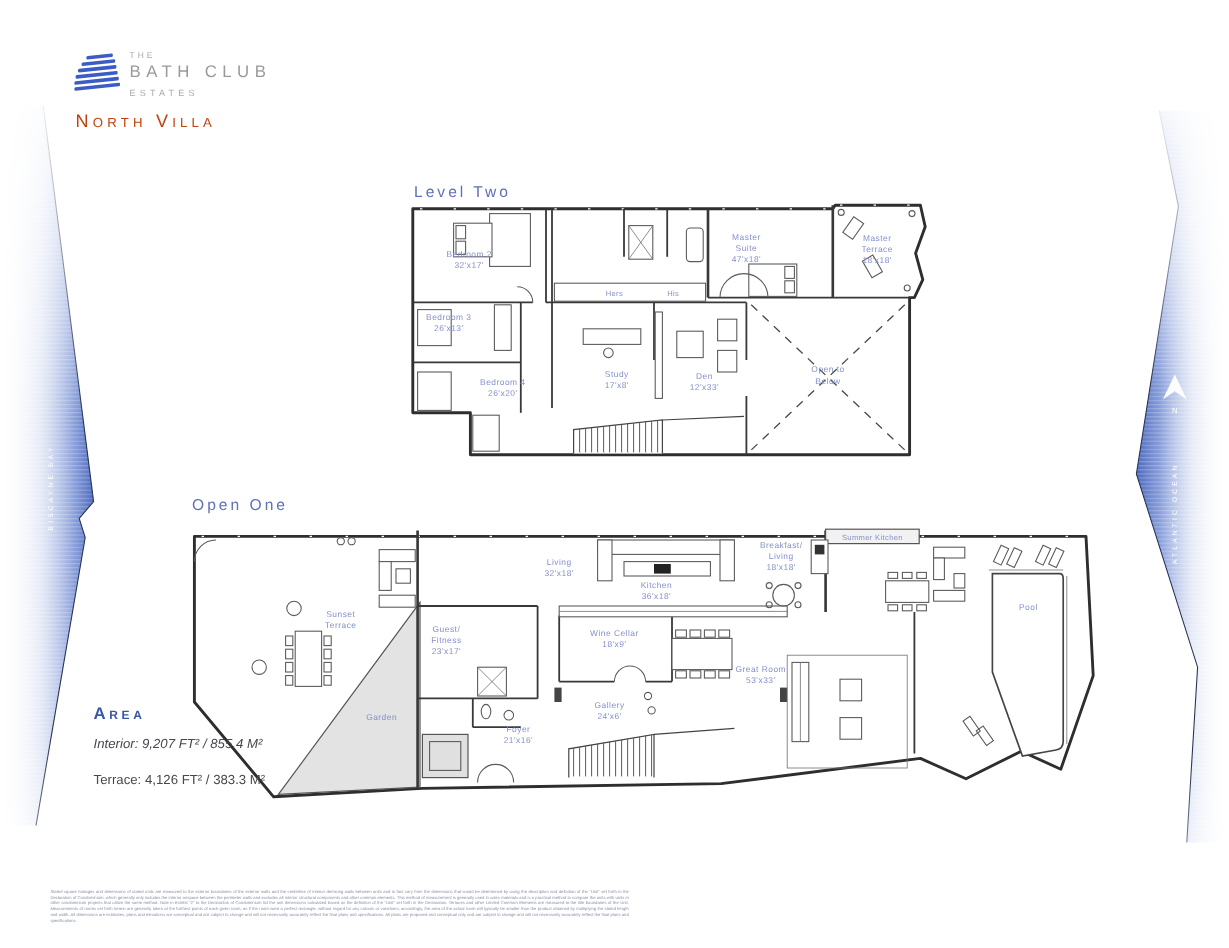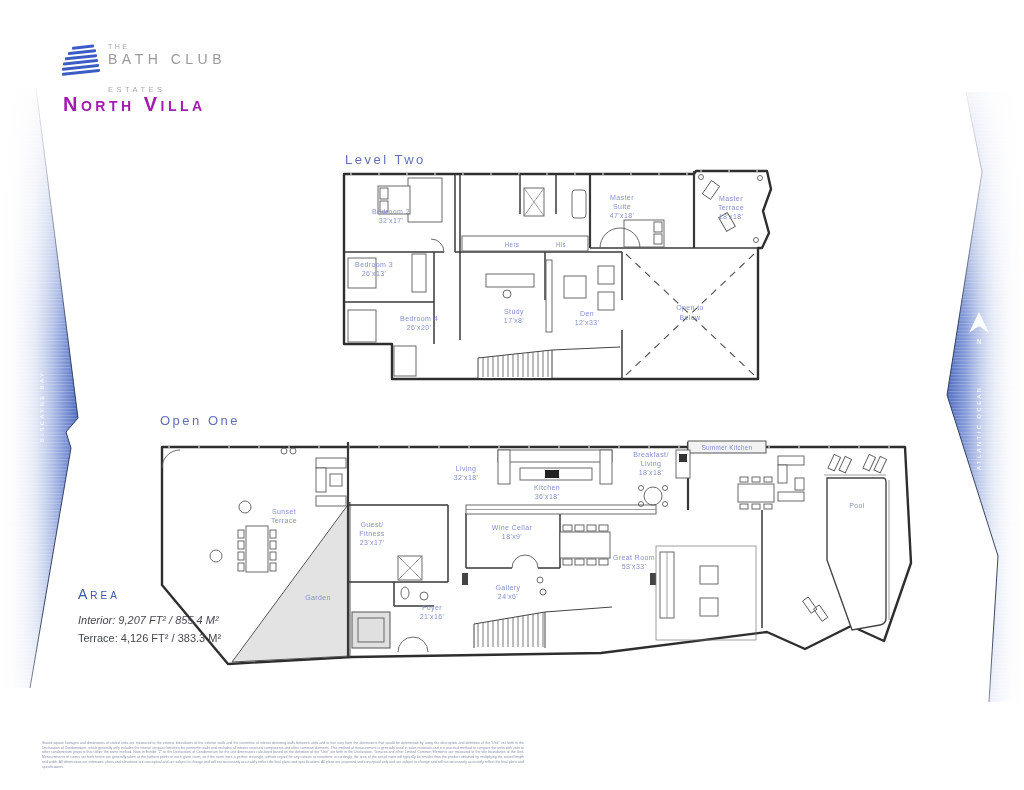--- a/index.html
+++ b/index.html
@@ -3,30 +3,30 @@
 <meta charset="utf-8">
 <style>
   html,body{margin:0;padding:0;background:#fff;}
   #page{position:relative;width:1024px;height:790px;background:#ffffff;overflow:hidden;
         font-family:"Liberation Sans",sans-serif;}
   .abs{position:absolute;}
 
   
   #logo-text .l1{font-size:7px;letter-spacing:2.5px;color:#a9a9a9;}
   #logo-text .l2{font-size:14px;letter-spacing:4.5px;color:#9a9a9a;margin-top:1px;}
-  #logo-text .l3{font-size:7.5px;letter-spacing:3.5px;color:#a9a9a9;margin-top:18px;}
-  #villa-name{font-size:20px;font-weight:bold;letter-spacing:3.5px;color:#a21caf;
+  #logo-text .l3{font-size:7.5px;letter-spacing:3.5px;color:#a9a9a9;margin-top:6px;}
+  #villa-name{font-size:15px;font-weight:normal;letter-spacing:3.5px;color:#c2410c;
               font-variant:small-caps;}
   #website{font-size:20px;color:#3d3d3d;}
 
   
   .plan-title{font-size:13px;letter-spacing:2.5px;color:#6070b6;}
-  #area-heading{font-size:14px;font-weight:normal;letter-spacing:3px;color:#3a57a8;
+  #area-heading{font-size:14px;font-weight:bold;letter-spacing:3px;color:#3a57a8;
                 font-variant:small-caps;}
-  .area-line{font-size:11px;color:#45484f;margin-top:6px;}
+  .area-line{font-size:11px;color:#45484f;margin-top:18px;}
 
   
   .outer{stroke:#2e2e2e;stroke-width:2.4;fill:#ffffff;stroke-linejoin:round;}
   .w{stroke:#383838;stroke-width:1.5;fill:none;}
   .w2{stroke:#383838;stroke-width:2.2;fill:none;}
   .f{stroke:#5a5a5a;stroke-width:.9;fill:#ffffff;}
   .fn{stroke:#5a5a5a;stroke-width:.9;fill:none;}
   .thin{stroke:#777;stroke-width:.7;fill:none;}
   .lbl{fill:#8590c9;font-size:7px;text-anchor:middle;letter-spacing:.4px;
        font-family:"Liberation Sans",sans-serif;}

